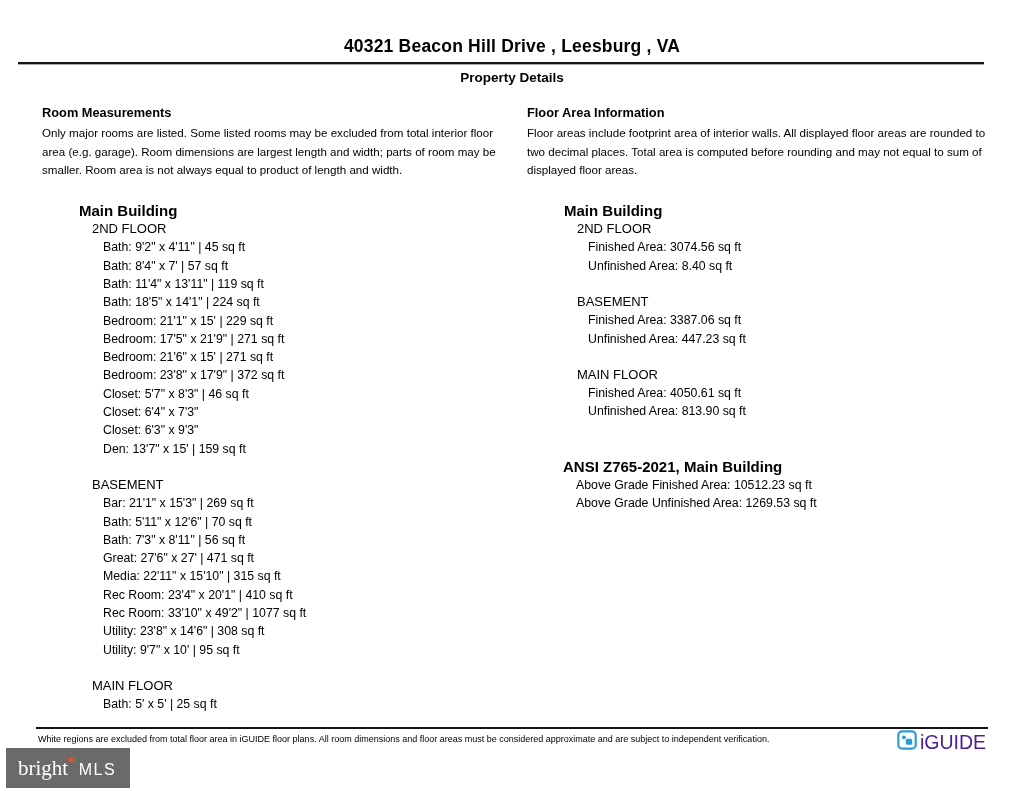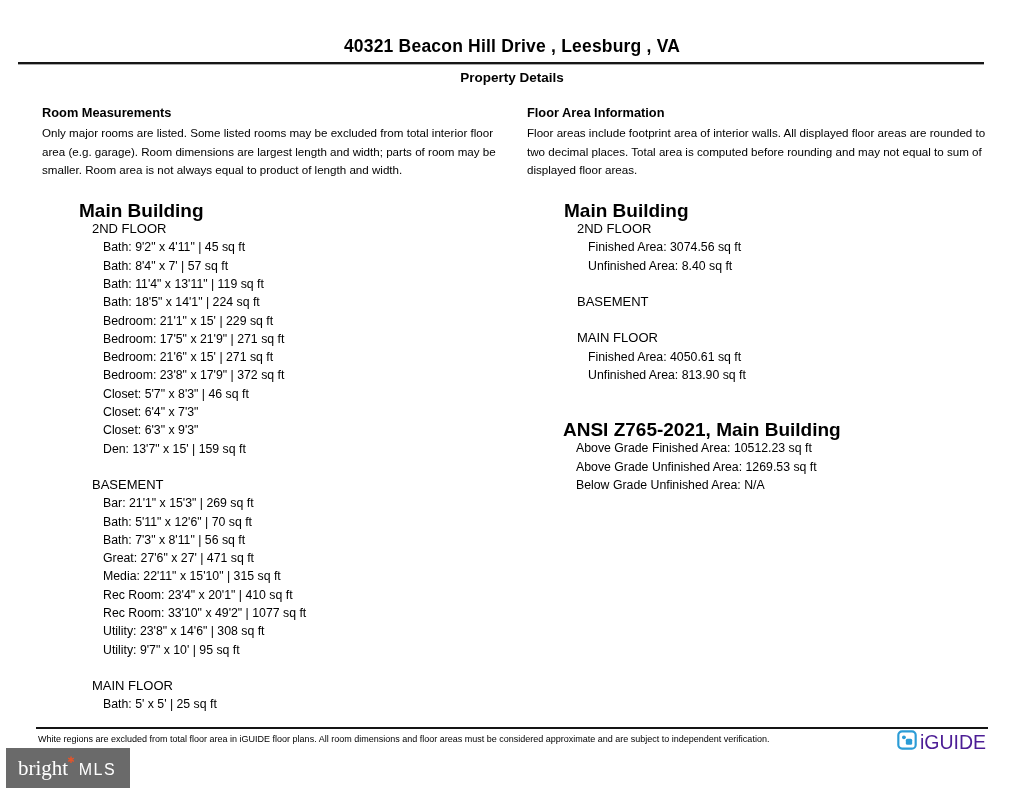--- a/index.html
+++ b/index.html
@@ -18,21 +18,21 @@
   .subtitle {
     position:absolute; top:70px; left:0; width:100%; text-align:center;
     font-size:13.5px; font-weight:bold;
   }
   .col { position:absolute; top:105px; }
   .col-left  { left:42px;  width:460px; }
   .col-right { left:527px; width:468px; }
   .sec-h { margin:0 0 4px 0; font-size:12.8px; font-weight:bold; }
   .sec-d { margin:0; font-size:11.6px; line-height:18.6px; }
   .building { margin-top:22px; padding-left:37px; }
-  .bname { font-weight:bold; font-size:19px; line-height:18.3px; }
+  .bname { font-weight:bold; font-size:15px; line-height:18.3px; }
   .floor { padding-left:13px; }
   .floor + .floor { margin-top:18px; }
   .fname { font-size:13px; line-height:18.3px; }
   .items { list-style:none; margin:0; padding:0 0 0 11px;
            font-size:12.3px; line-height:18.3px; }
   .ansi { margin-top:37px; padding-left:36px; }
   .ansi .items { padding-left:13px; }
 
   .footer-rule { position:absolute; left:36px; width:952px; top:727px;
                  height:2px; background:#141414; }
@@ -118,37 +118,40 @@
       <div class="floor">
         <div class="fname">2ND FLOOR</div>
         <ul class="items">
           <li>Finished Area: 3074.56 sq ft</li>
           <li>Unfinished Area: 8.40 sq ft</li>
         </ul>
       </div>
 
       <div class="floor">
         <div class="fname">BASEMENT</div>
+        <ul class="items">
+          <li>Finished Area: 3387.06 sq ft</li>
+          <li>Unfinished Area: 447.23 sq ft</li>
+        </ul>
       </div>
 
       <div class="floor">
         <div class="fname">MAIN FLOOR</div>
         <ul class="items">
           <li>Finished Area: 4050.61 sq ft</li>
           <li>Unfinished Area: 813.90 sq ft</li>
         </ul>
       </div>
     </div>
 
     <div class="ansi">
       <div class="bname">ANSI Z765-2021, Main Building</div>
       <ul class="items">
         <li>Above Grade Finished Area: 10512.23 sq ft</li>
         <li>Above Grade Unfinished Area: 1269.53 sq ft</li>
-        <li>Below Grade Unfinished Area: N/A</li>
       </ul>
     </div>
   </section>
 
   <div class="footer-rule"></div>
   <div class="disclaimer">White regions are excluded from total floor area in iGUIDE floor plans. All room dimensions and floor areas must be considered approximate and are subject to independent verification.</div>
 
   <div class="iguide">
     <span>
       <svg viewBox="0 0 24 24" xmlns="http://www.w3.org/2000/svg">

